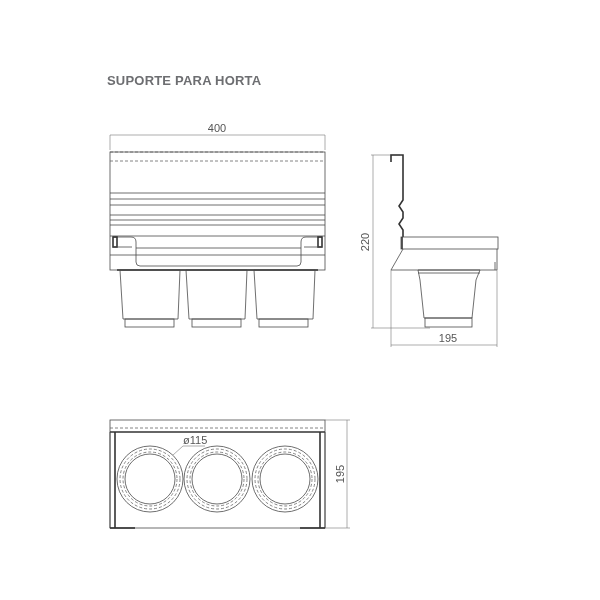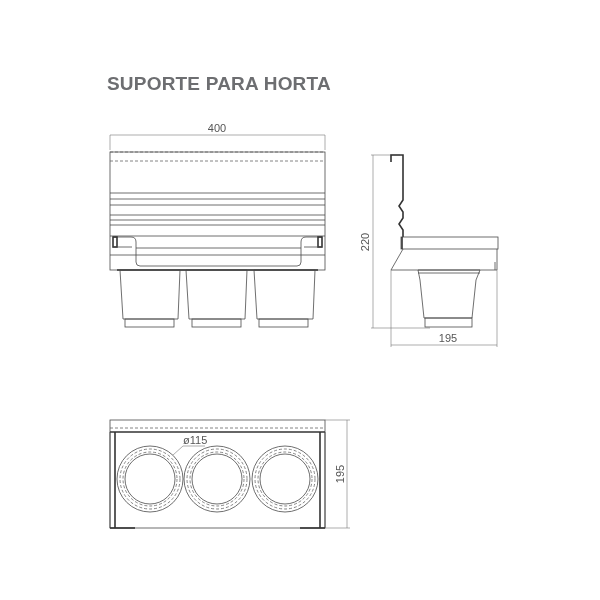--- a/index.html
+++ b/index.html
@@ -1,20 +1,20 @@
 <!DOCTYPE html>
 <html><head>
 <meta charset="utf-8">
 <style>
   html, body { margin: 0; padding: 0; background: #ffffff; }
   body { width: 600px; height: 600px; position: relative; overflow: hidden; font-family: "Liberation Sans", sans-serif; }
   .title {
     position: absolute; left: 107px; top: 73px;
     font-family: "Liberation Sans", sans-serif; font-weight: bold;
-    font-size: 19px; color: #6d6e71; letter-spacing: 0.2px; margin: 0;
+    font-size: 13px; color: #6d6e71; letter-spacing: 0.2px; margin: 0;
   }
   svg.drawing { position: absolute; left: 0; top: 0; }
   .ln { stroke: #4a4a4a; stroke-width: 0.8; fill: none; }
   .thick { stroke: #333; stroke-width: 1.6; fill: none; }
   .dim { stroke: #777; stroke-width: 0.6; fill: none; }
   .dash { stroke: #666; stroke-width: 0.8; fill: none; stroke-dasharray: 3 2; }
   .dimtext { font-family: "Liberation Sans", sans-serif; font-size: 11px; fill: #555; }
 </style>
 </head>
 <body>

